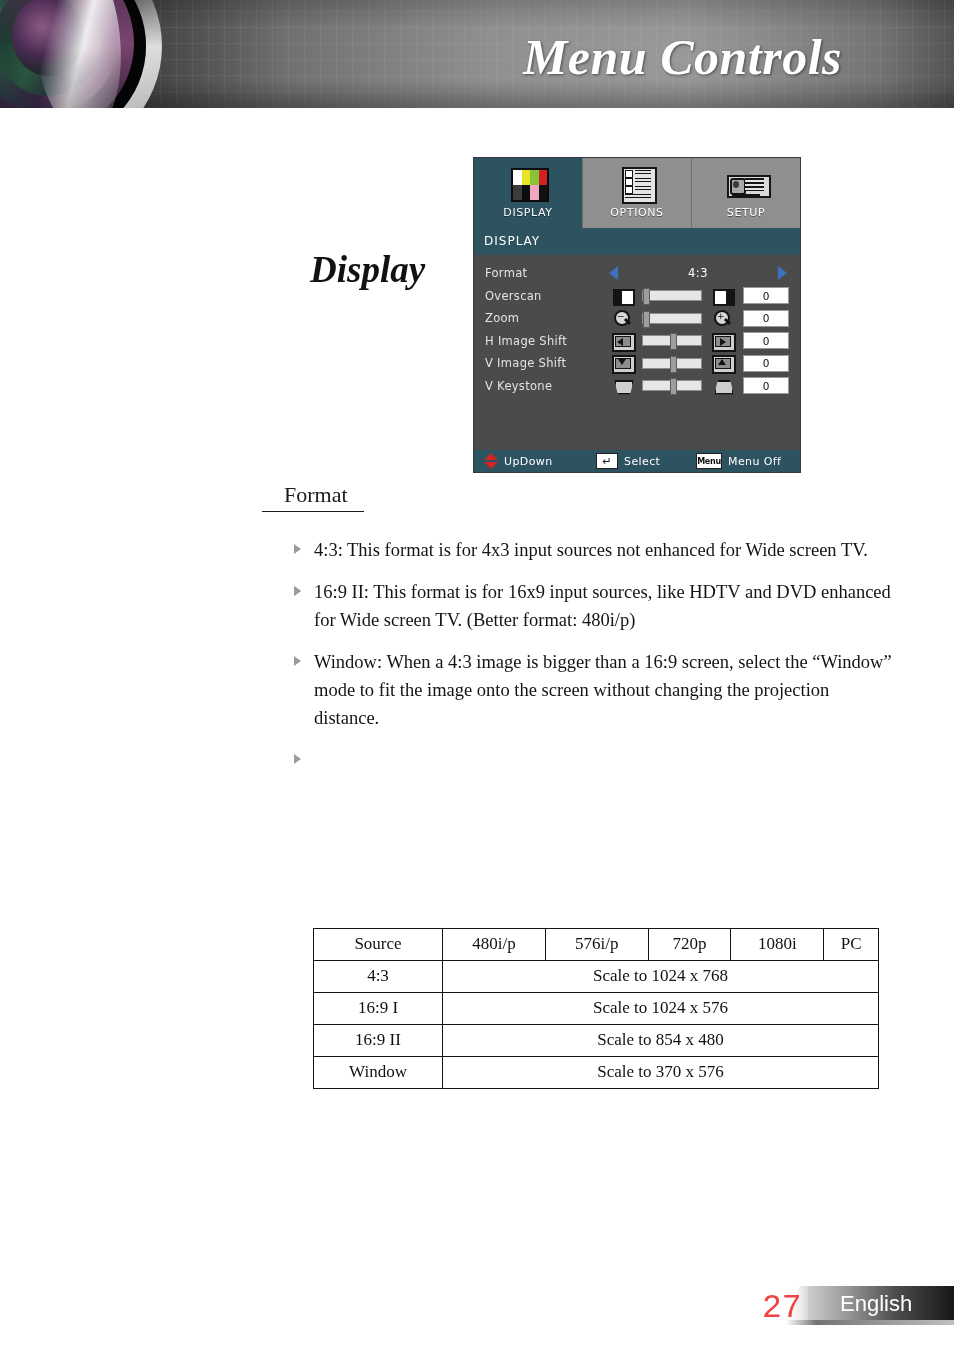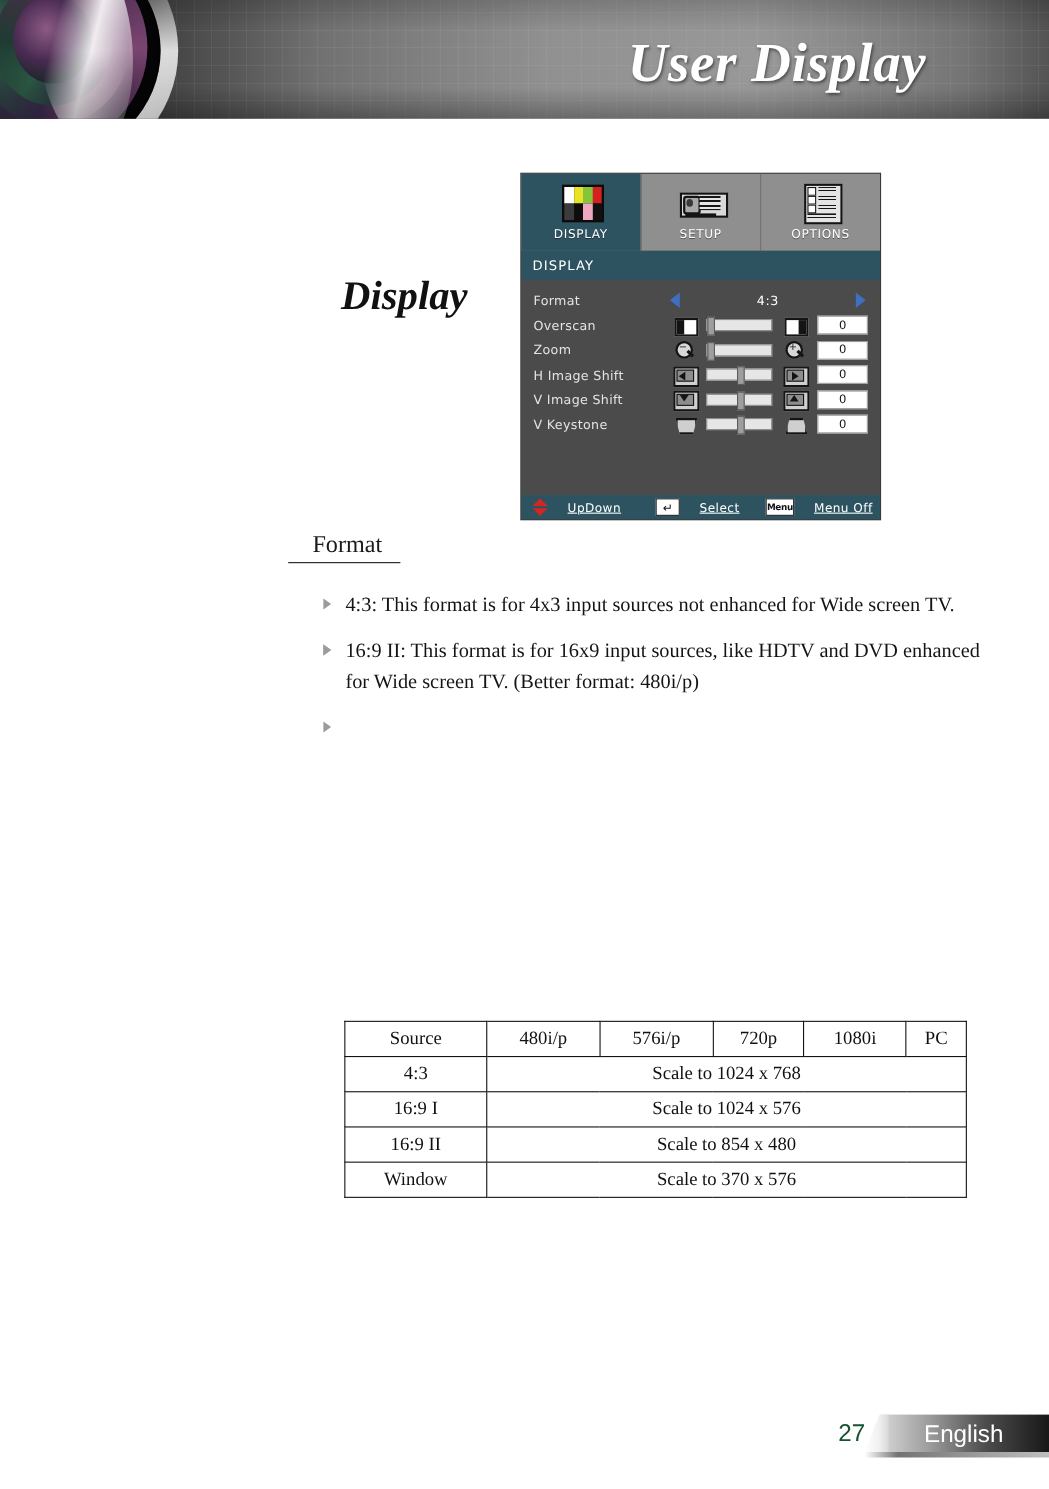--- a/index.html
+++ b/index.html
@@ -374,21 +374,21 @@
   .osd-foot {
     background: #2d5260;
     display: flex;
     align-items: center;
     height: 22px;
     padding: 0 0 0 10px;
     color: #ffffff;
     font-size: 11px;
   }
   .foot-item { display: flex; align-items: center; }
-  .foot-label { margin-left: 18px; letter-spacing: 0.4px; text-decoration: underline; }
+  .foot-label { margin-left: 6px; letter-spacing: 0.4px; }
   .ic-updown {
     width: 14px; height: 16px; position: relative;
   }
   .ic-updown .up {
     position:absolute; left:0; top:0;
     width:0;height:0;border-left:7px solid transparent;border-right:7px solid transparent;border-bottom:7px solid #d42525;
   }
   .ic-updown .dn {
     position:absolute; left:0; bottom:0;
     width:0;height:0;border-left:7px solid transparent;border-right:7px solid transparent;border-top:7px solid #d42525;
@@ -509,42 +509,42 @@
   .footer-lang {
     position: absolute;
     left: 840px; top: 5px;
     font-family: "Liberation Sans", sans-serif;
     font-size: 22px;
     color: #ffffff;
   }
   .footer-page {
     position: absolute;
     left: 762px; top: 4px;
-    font-family: Liberation Sans, sans-serif;
-    font-size: 22px;
-    color: #14532d;
+    font-family: Liberation Mono, monospace;
+    font-size: 33px;
+    color: #ef4444;
   }
 </style>
 </head>
 <body>
 
 <div class="header">
   <div class="header-grid"></div>
   <div class="header-vig"></div>
   <div class="lens-wrap">
     <div class="lens-outer"></div>
     <div class="lens-mid"></div>
     <div class="lens-ring1"></div>
     <div class="lens-ring2"></div>
     <div class="lens-ring3"></div>
     <div class="lens-core"></div>
     <div class="lens-hl"></div>
     <div class="lens-shade"></div>
   </div>
-  <div class="header-title">User Display</div>
+  <div class="header-title">Menu Controls</div>
 </div>
 
 <div class="osd">
 
   <div class="osd-tabs">
 
 
     <div class="osd-tab active">
       <div class="tab-icon">
         <div class="ic-disp-frame">
@@ -560,42 +560,42 @@
             <span style="background:#f2a7c0"></span>
             <span style="background:#111111"></span>
           </div>
         </div>
       </div>
       <div class="osd-tab-label">DISPLAY</div>
     </div>
 
     <div class="osd-tab">
       <div class="tab-icon">
-        <div class="ic-setup-body"></div>
-        <div class="ic-setup-lens"></div>
-        <div class="ic-setup-lens2"></div>
-        <div class="ic-setup-lines"></div>
-        <div class="ic-setup-foot"></div>
-      </div>
-      <div class="osd-tab-label">SETUP</div>
-    </div>
-
-    <div class="osd-tab">
-      <div class="tab-icon">
         <div class="ic-opt-frame"></div>
         <div class="ic-opt-box" style="left:11px; top:6px;"></div>
         <div class="ic-opt-line" style="left:21px; top:6px; width:16px;"></div>
         <div class="ic-opt-box" style="left:11px; top:14px;"></div>
         <div class="ic-opt-line" style="left:21px; top:14px; width:16px;"></div>
         <div class="ic-opt-box" style="left:11px; top:22px;"></div>
         <div class="ic-opt-line" style="left:21px; top:22px; width:16px;"></div>
         <div class="ic-opt-line" style="left:11px; top:30px; width:26px;"></div>
       </div>
       <div class="osd-tab-label">OPTIONS</div>
     </div>
+
+    <div class="osd-tab">
+      <div class="tab-icon">
+        <div class="ic-setup-body"></div>
+        <div class="ic-setup-lens"></div>
+        <div class="ic-setup-lens2"></div>
+        <div class="ic-setup-lines"></div>
+        <div class="ic-setup-foot"></div>
+      </div>
+      <div class="osd-tab-label">SETUP</div>
+    </div>
   </div>
 
   <div class="osd-title">DISPLAY</div>
 
   <div class="osd-body">
 
     <div class="osd-row">
       <div class="osd-row-label">Format</div>
       <div class="fmt-mid">
         <div class="arrow-left"></div>
@@ -716,20 +716,24 @@
     <div class="bullet">
       <span class="bullet-marker"></span>
       <span>4:3: This format is for 4x3 input sources not enhanced for Wide screen TV.</span>
     </div>
     <div class="bullet">
       <span class="bullet-marker"></span>
     </div>
     <div class="bullet">
       <span class="bullet-marker"></span>
       <span>16:9 II: This format is for 16x9 input sources, like HDTV and DVD enhanced for Wide screen TV. (Better format: 480i/p)</span>
+    </div>
+    <div class="bullet">
+      <span class="bullet-marker"></span>
+      <span>Window: When a 4:3 image is bigger than a 16:9 screen, select the “Window” mode to fit the image onto the screen without changing the projection distance.</span>
     </div>
     <div class="bullet">
       <span class="bullet-marker"></span>
     </div>
   </div>
 </div>
 
 <div class="tbl-wrap">
   <table class="spec">
     <tbody>

